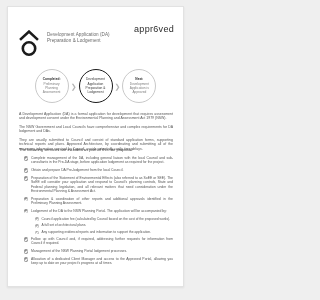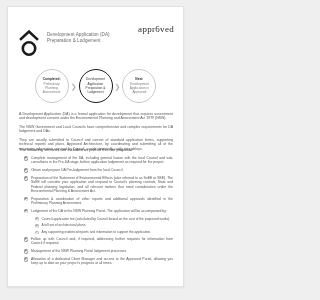--- a/index.html
+++ b/index.html
@@ -27,21 +27,21 @@
     overflow: hidden;
   }
 
   
   .brand-row {
     position: absolute;
     right: 9px;
     top: 11px;
   }
   .brand {
-    font-family: Liberation Serif, serif;
+    font-family: Liberation Sans, sans-serif;
     font-size: 9px;
     letter-spacing: 0.3px;
     color: #2b2b2b;
     font-weight: 400;
   }
 
   .title-block {
     position: absolute;
     left: 11px;
     top: 22px;

